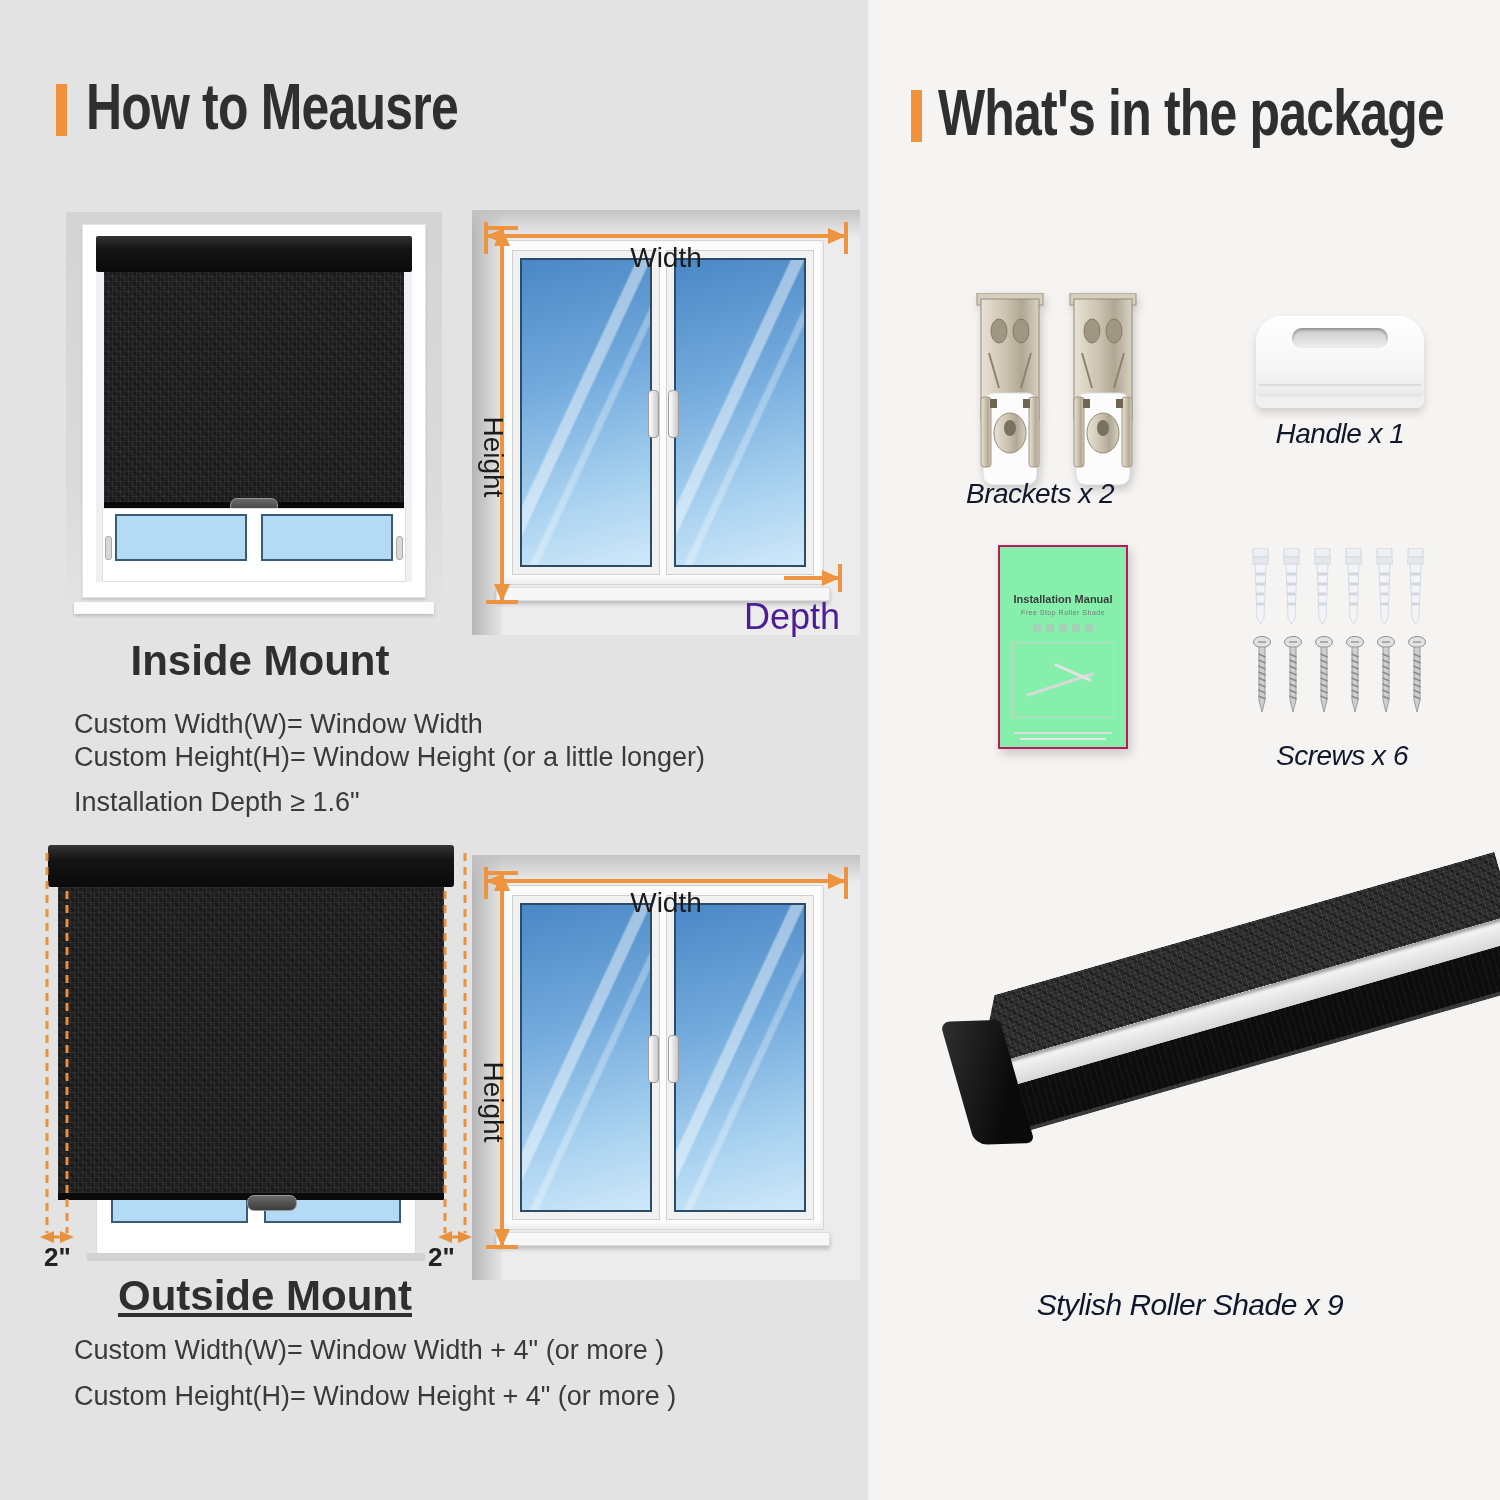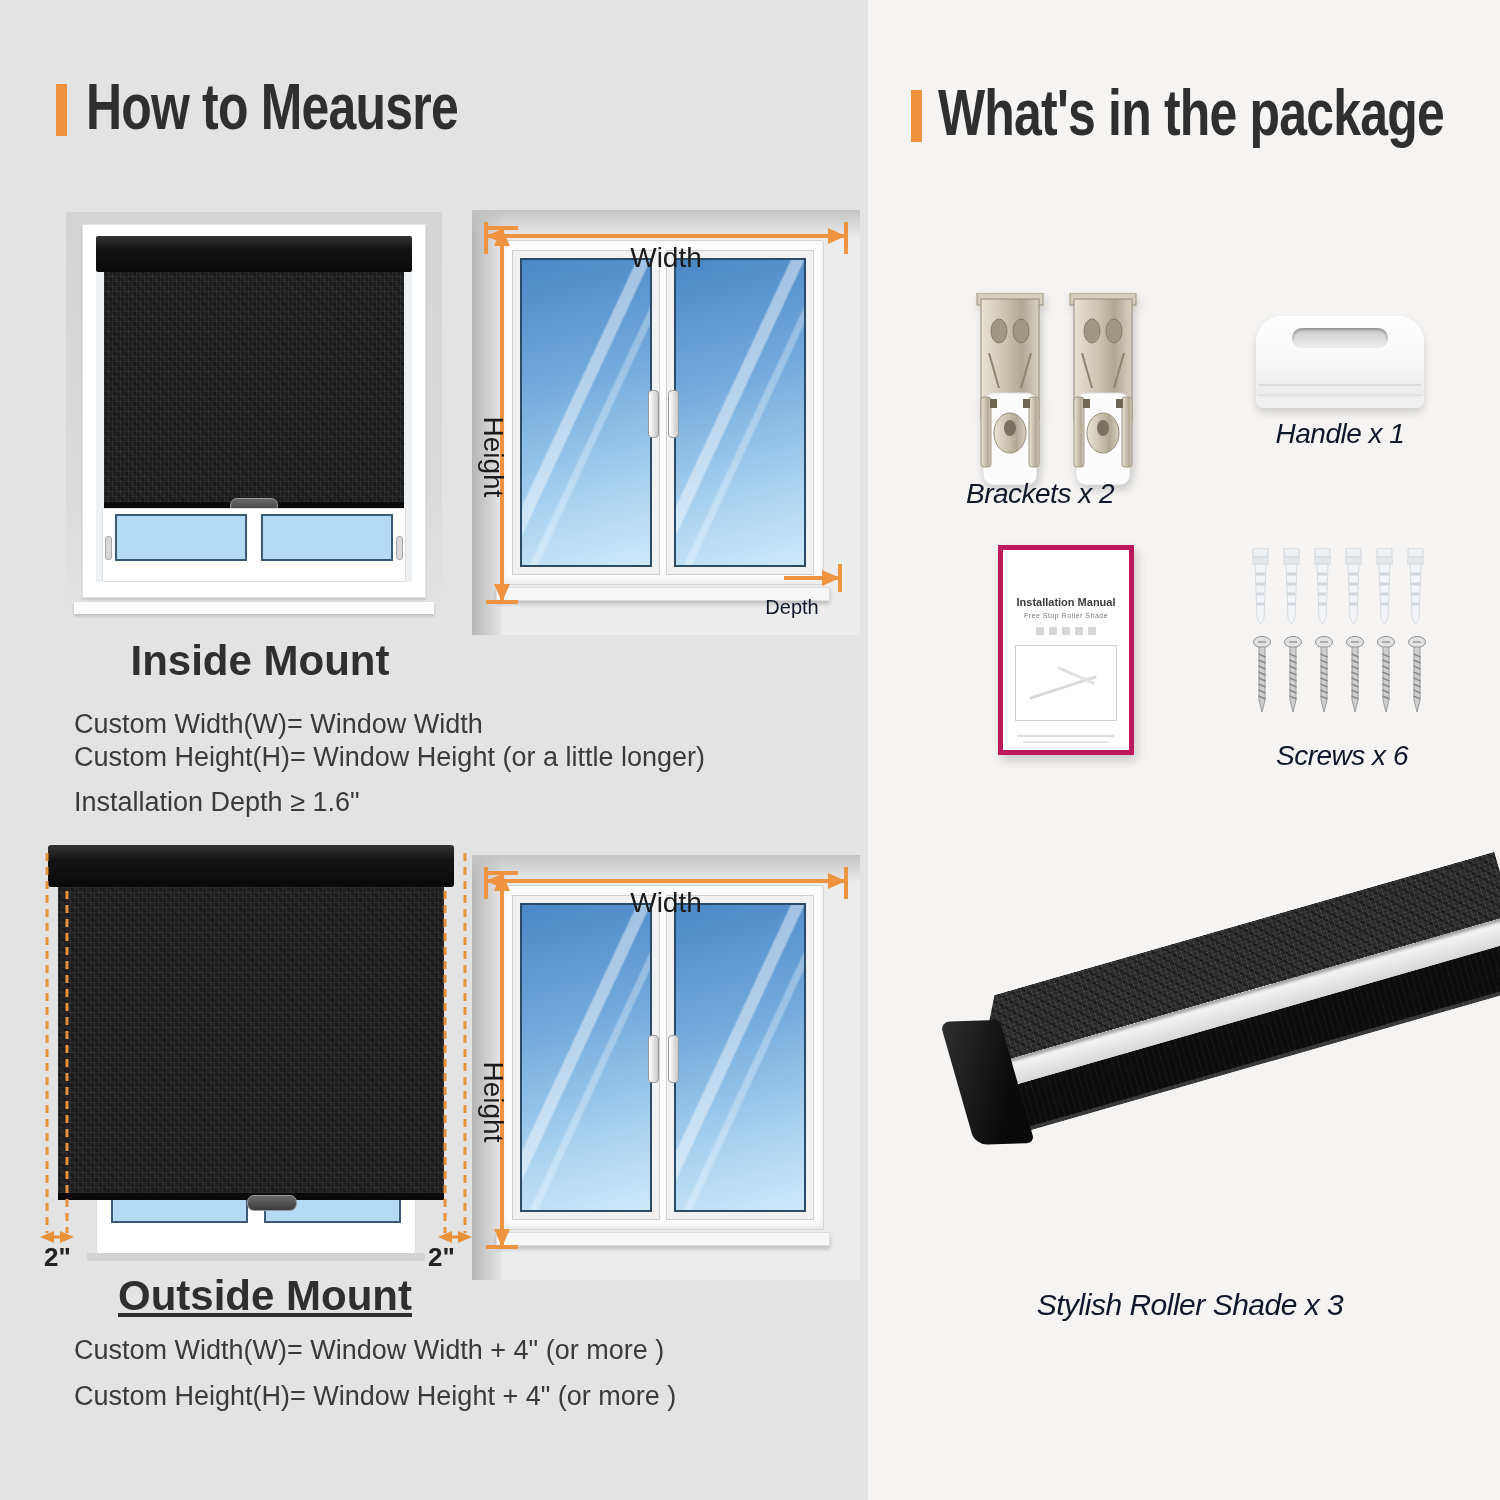--- a/index.html
+++ b/index.html
@@ -54,43 +54,43 @@
      rgba(0,0,0,0) 48%,rgba(0,0,0,0) 55%,rgba(255,255,255,.3) 56%,rgba(255,255,255,.3) 58%,rgba(0,0,0,0) 59%);}
   .hdl{position:absolute;width:9px;height:46px;top:50%;margin-top:-23px;
        background:linear-gradient(90deg,#fff,#c9c9c9);border:1px solid #9b9b9b;border-radius:4px;z-index:3;}
   .hdl.l{left:calc(50% - 15px);} .hdl.r{left:calc(50% + 5px);}
   .mw-sill{position:absolute;left:24px;right:30px;bottom:34px;height:12px;background:#f7f7f7;
            border:1px solid #ddd;box-shadow:0 3px 4px rgba(0,0,0,.2);}
   .mw-svg{position:absolute;inset:0;z-index:5;}
   .lbl-width{position:absolute;top:32px;left:0;width:100%;text-align:center;font-size:28px;color:#1c1c1c;z-index:6;}
   .lbl-height{position:absolute;left:-39px;top:231px;width:120px;text-align:center;transform:rotate(90deg);
               font-size:28px;color:#1c1c1c;z-index:6;}
-  .lbl-depth{position:absolute;left:240px;top:386px;width:160px;text-align:center;font-size:20px;color:#0f172a;z-index:6;}
+  .lbl-depth{position:absolute;left:240px;top:386px;width:160px;text-align:center;font-size:36px;color:#4c1d95;z-index:6;}
   
   .fig3{position:absolute;left:40px;top:845px;width:432px;height:415px;}
   .fig3 .owin{position:absolute;left:56px;right:56px;bottom:6px;height:64px;background:#fff;border:1px solid #ddd;}
   .fig3 .owin .panes{position:absolute;left:14px;right:14px;top:4px;height:30px;display:flex;gap:16px;}
   .fig3 .owin .pane{flex:1;background:#b4dbf6;border:2px solid #3a5a75;}
   .fig3 .owin .shadow{position:absolute;left:-10px;right:-10px;bottom:-8px;height:8px;background:#c7c7c7;opacity:.55;}
   .fig3 .cas{position:absolute;left:8px;right:18px;top:0;height:42px;border-radius:3px;}
   .fig3 .shade{position:absolute;left:18px;right:28px;top:42px;height:306px;border-bottom:7px solid #0a0a0a;}
   .fig3 .tab{position:absolute;left:48%;top:350px;width:48px;height:14px;
              background:linear-gradient(180deg,#6a6a6a,#3c3c3c);border:1px solid #9a9a9a;border-radius:7px;z-index:2;}
   .fig3 svg{position:absolute;inset:0;z-index:4;}
   
   .bracket{position:absolute;width:70px;height:195px;filter:drop-shadow(2px 4px 4px rgba(0,0,0,.18));}
   .handle-item{position:absolute;left:1256px;top:316px;width:168px;height:92px;
       background:linear-gradient(180deg,#ffffff 0%,#f6f6f6 55%,#e7e7e7 100%);
       border-radius:26px 26px 8px 8px;box-shadow:0 5px 8px rgba(0,0,0,.15),inset 0 -10px 0 #f0f0f0;}
   .handle-item .slot{position:absolute;left:50%;transform:translateX(-50%);top:12px;width:96px;height:20px;
       border-radius:10px;background:linear-gradient(180deg,#c9c9c9,#efefef);box-shadow:inset 0 2px 3px rgba(0,0,0,.3);}
   .handle-item .ridge1{position:absolute;left:3px;right:3px;bottom:22px;border-top:2px solid #dcdcdc;}
   .handle-item .ridge2{position:absolute;left:1px;right:1px;bottom:12px;border-top:2px solid #e3e3e3;}
-  .manual{position:absolute;left:998px;top:545px;width:126px;height:200px;background:#ffffff;
-          border:5px solid #be185d;box-shadow:3px 5px 10px rgba(0,0,0,.18);}
+  .manual{position:absolute;left:998px;top:545px;width:126px;height:200px;background:#86efac;
+          border:2px solid #be185d;box-shadow:3px 5px 10px rgba(0,0,0,.18);}
   .manual .mtitle{margin-top:46px;text-align:center;font-size:11px;font-weight:bold;color:#3c3c3c;}
   .manual .msub{margin-top:4px;text-align:center;font-size:7px;color:#777;letter-spacing:.5px;}
   .manual .mscrib{margin:8px auto 0;width:60px;height:8px;
       background:repeating-linear-gradient(90deg,#bbb 0 8px,transparent 8px 13px);opacity:.6;}
   .manual .mbox{margin:10px 12px 0;height:74px;border:1px solid #cfcfcf;position:relative;overflow:hidden;}
   .manual .mbox:before{content:"";position:absolute;left:12px;top:40px;width:70px;height:3px;background:#d9d9d9;transform:rotate(-18deg);}
   .manual .mbox:after{content:"";position:absolute;left:40px;top:28px;width:40px;height:3px;background:#e2e2e2;transform:rotate(24deg);}
   .manual .mfoot{margin:14px 14px 0;height:2px;background:#ddd;}
   .manual .mfoot2{margin:4px 20px 0;height:2px;background:#e7e7e7;}
   .anchor,.screw{position:absolute;}
@@ -395,15 +395,15 @@
     </svg>
 
   <div class="item-label" style="left:1242px;top:740px;width:200px;">Screws  x 6</div>
 
   <div class="rshade">
     <div class="rs-top"></div>
     <div class="rs-white"></div>
     <div class="rs-bottom"></div>
     <div class="rs-cap"></div>
   </div>
-  <div class="item-label" style="left:980px;top:1288px;width:420px;font-size:30px;">Stylish Roller Shade x 3</div>
+  <div class="item-label" style="left:980px;top:1288px;width:420px;font-size:30px;">Stylish Roller Shade x 9</div>
 
 </div>
 
 </body></html>

